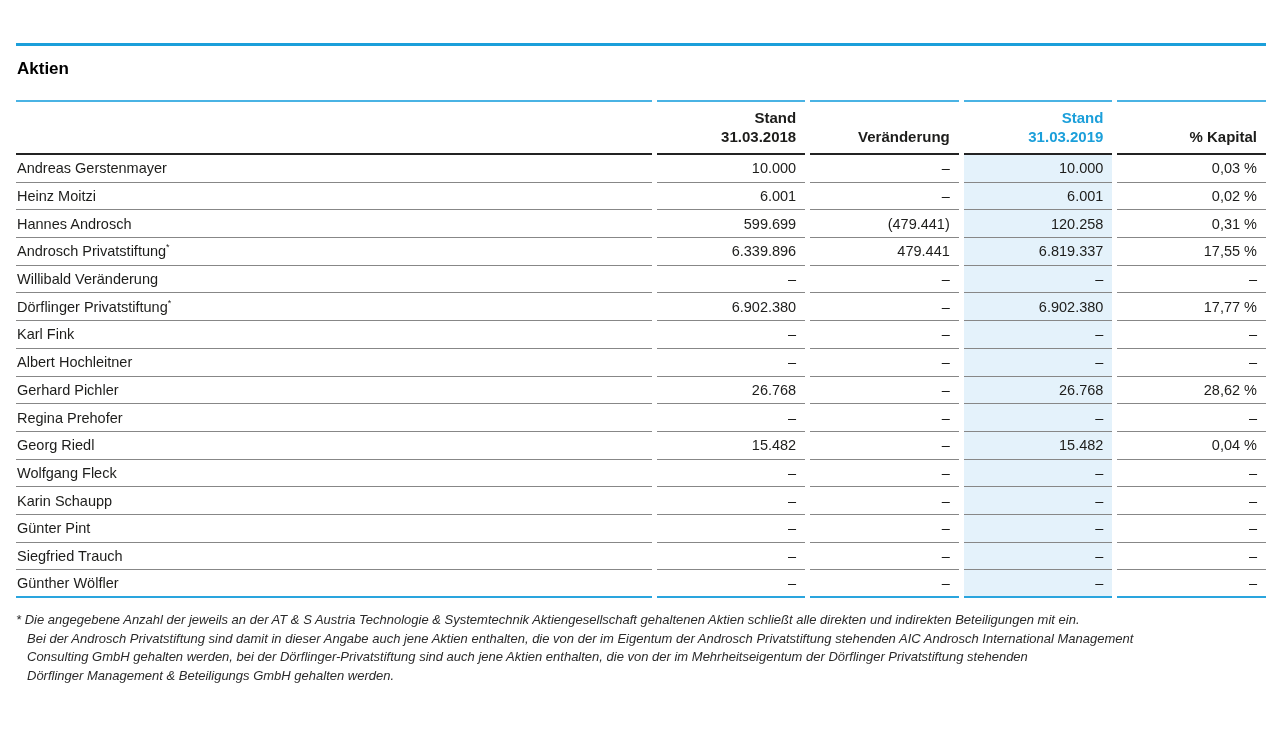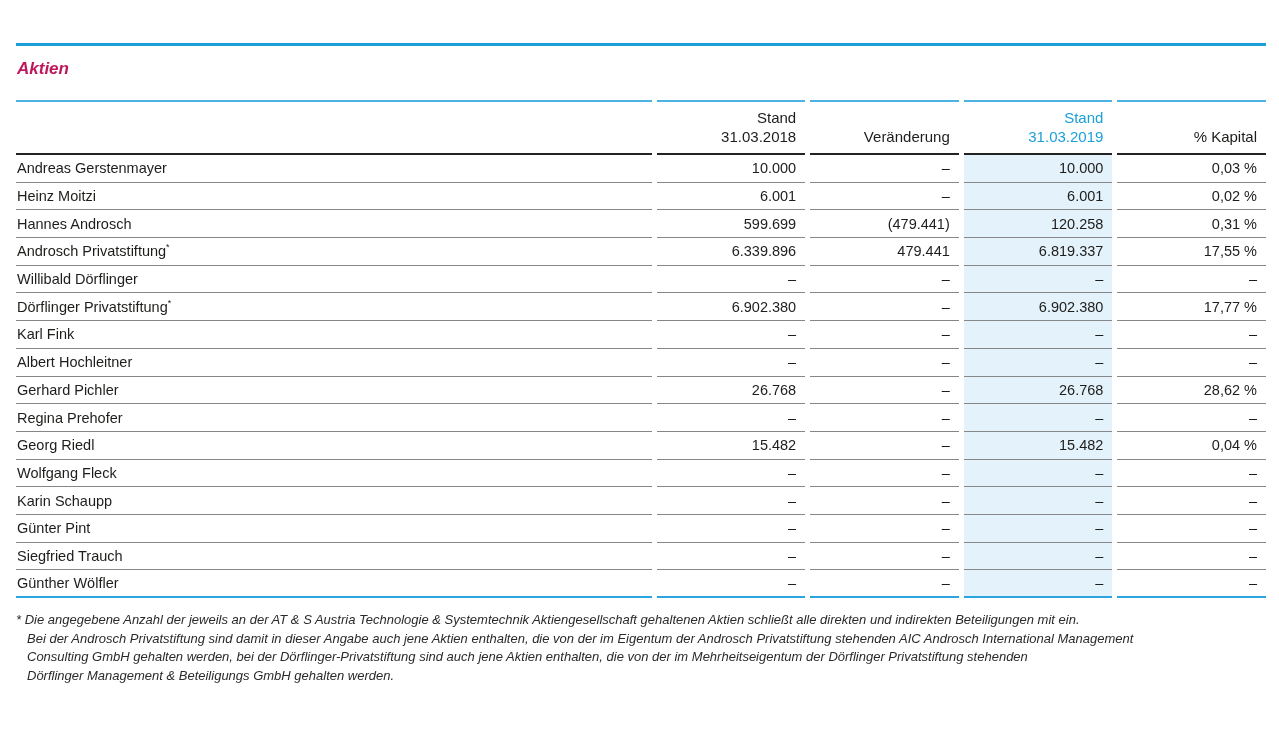--- a/index.html
+++ b/index.html
@@ -14,42 +14,41 @@
 
   .top-rule {
     height: 3px;
     background: #1b9fda;
   }
   .section-title {
     margin: 13px 0 0 1px;
     font-size: 17px;
     line-height: 20px;
     font-weight: bold;
-    color: #be185d;
-    font-style: italic;
+    color: #000000;
   }
 
   table.shares {
     width: calc(100% + 10px);
     margin: 21px -5px 0 -5px;
     border-collapse: separate;
     border-spacing: 5px 0;
     table-layout: fixed;
     font-size: 14.5px;
   }
   col.c-name { width: 633px; }
   col.c-num  { width: 148px; }
 
   thead th {
     border-top: 2px solid #4ab3e4;
     border-bottom: 2px solid #232323;
     padding: 6px 9px 7px 0;
     vertical-align: bottom;
     text-align: right;
-    font-weight: normal;
+    font-weight: bold;
     font-size: 15px;
     line-height: 19px;
     white-space: pre-line;
     color: #1d1d1b;
   }
   thead th.name { text-align: left; padding-left: 1px; }
   thead th.hl-head { color: #1b9fda; }
 
   tbody td {
     height: 27.7px;
@@ -132,21 +131,21 @@
           <td>0,31 %</td>
         </tr>
         <tr>
           <td class="name"><span>Androsch Privatstiftung</span><sup class="star">*</sup></td>
           <td>6.339.896</td>
           <td>479.441</td>
           <td class="hl">6.819.337</td>
           <td>17,55 %</td>
         </tr>
         <tr>
-          <td class="name"><span>Willibald Dörflinger</span></td>
+          <td class="name"><span>Willibald Veränderung</span></td>
           <td>–</td>
           <td>–</td>
           <td class="hl">–</td>
           <td>–</td>
         </tr>
         <tr>
           <td class="name"><span>Dörflinger Privatstiftung</span><sup class="star">*</sup></td>
           <td>6.902.380</td>
           <td>–</td>
           <td class="hl">6.902.380</td>

